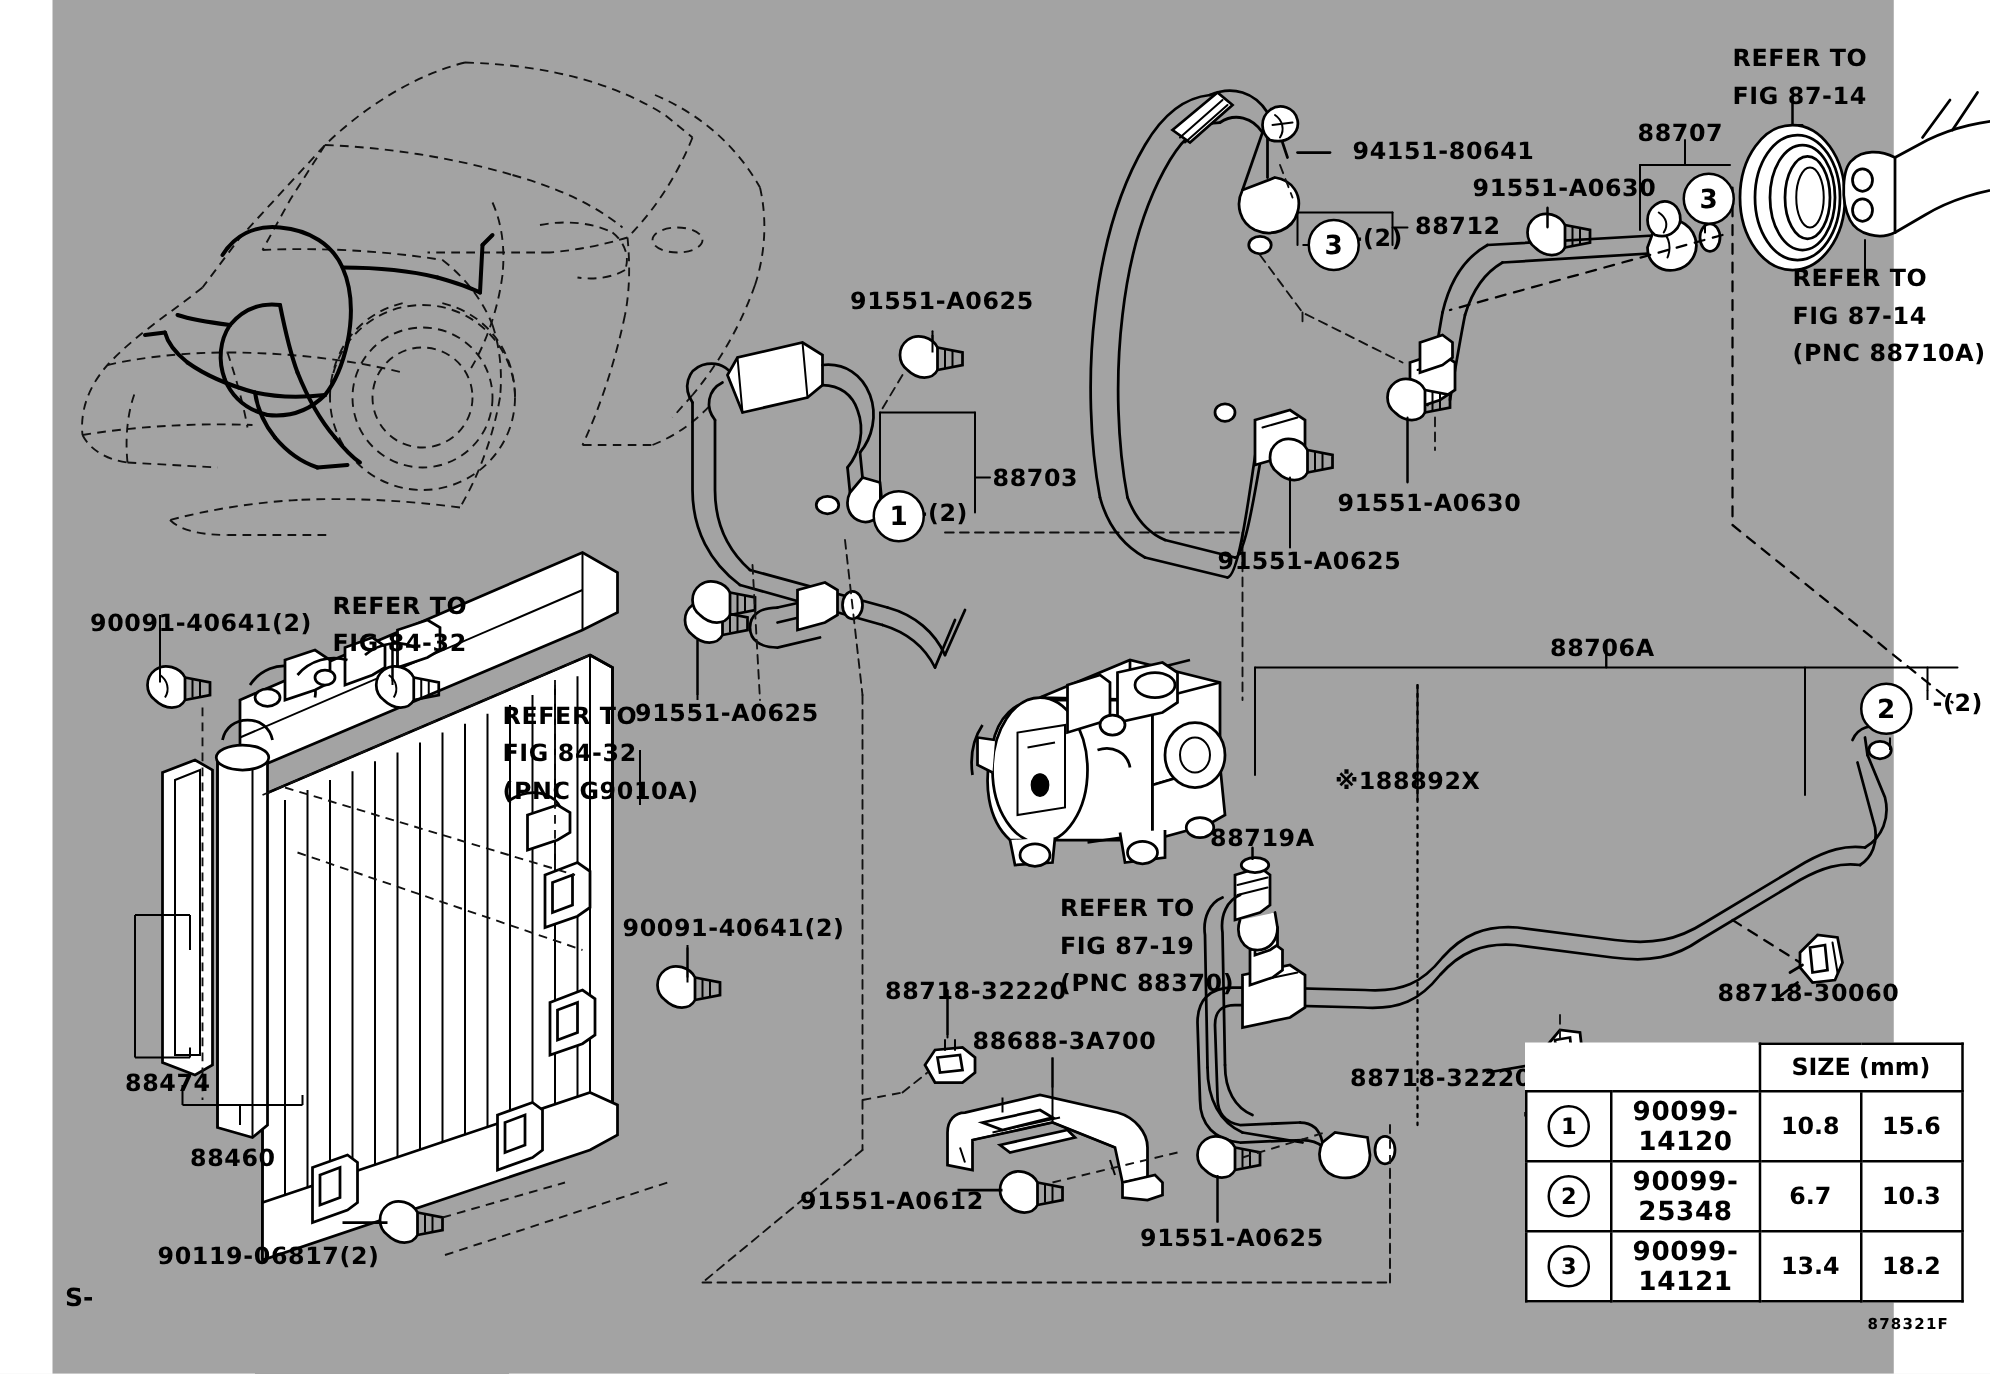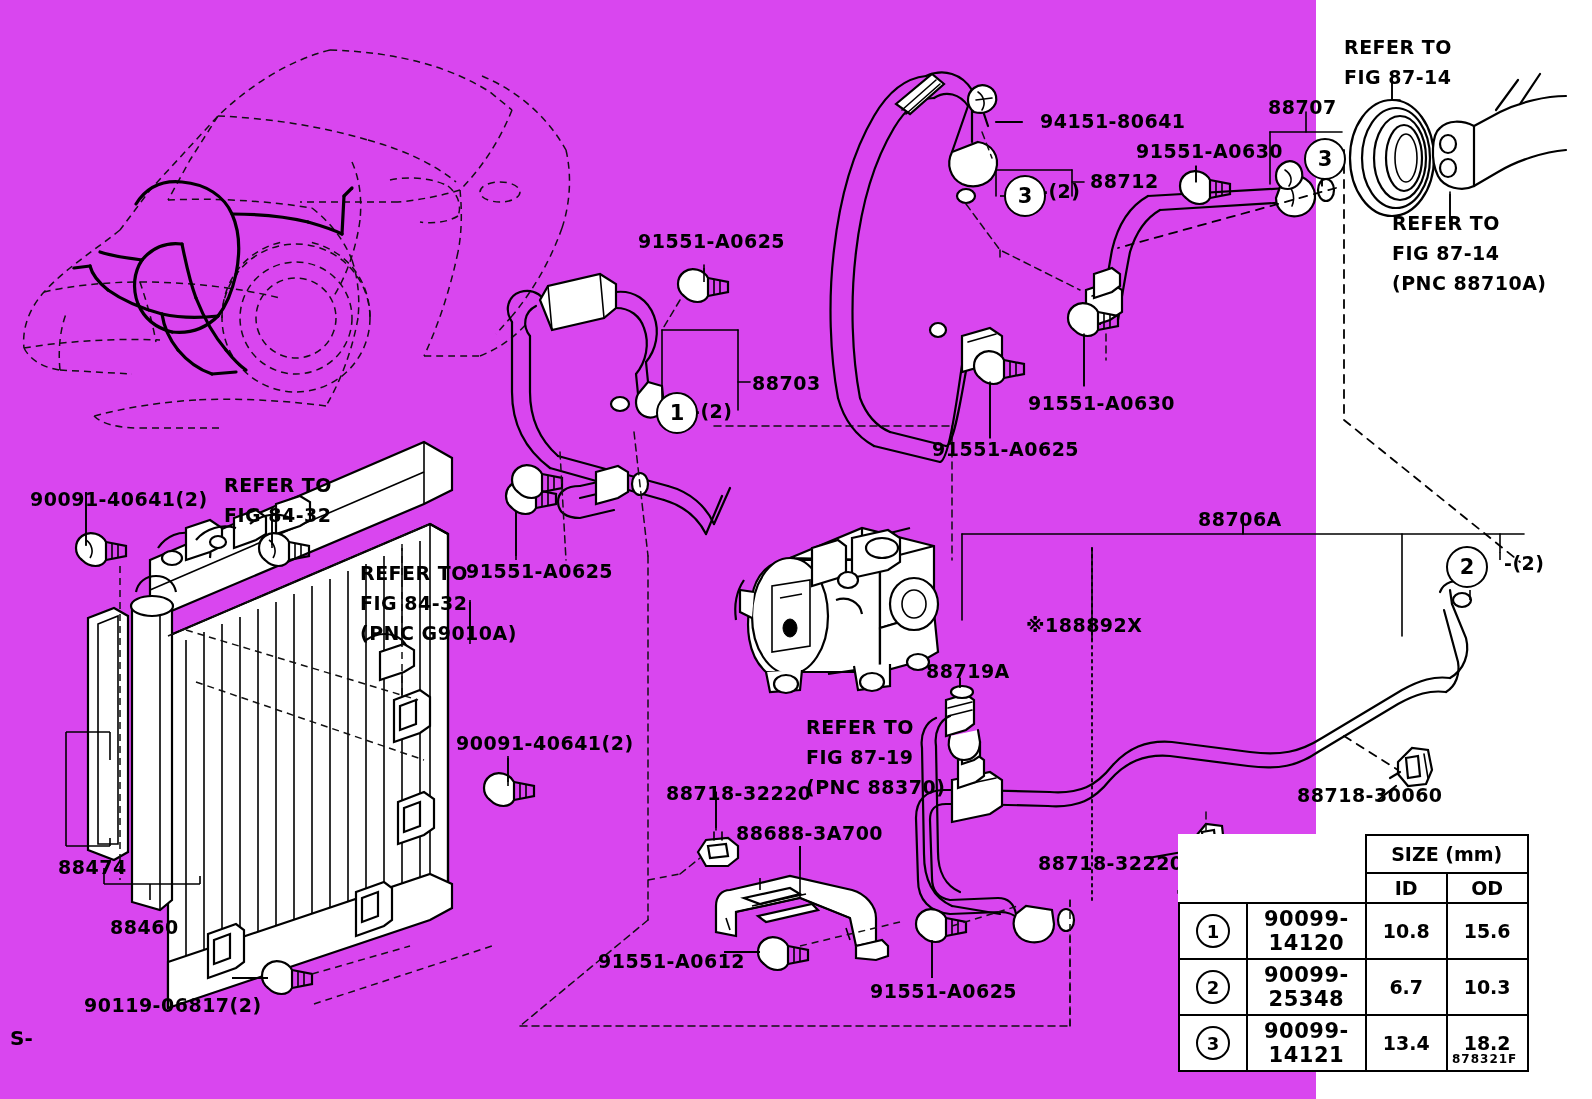--- a/index.html
+++ b/index.html
@@ -1,17 +1,17 @@
 <!DOCTYPE html>
 <html><head>
 <meta charset="utf-8">
 <style>
   html,body{margin:0;padding:0;background:#ffffff;}
   body{width:1592px;height:1099px;overflow:hidden;font-family:"DejaVu Sans",sans-serif;}
-  #sheet{position:relative;width:1316px;height:1099px;background:#d946ef;}
+  #sheet{position:relative;width:1473px;height:1099px;background:#a3a3a3;margin-left:42px;}
   .lbl{position:absolute;font-family:"DejaVu Sans",sans-serif;font-weight:bold;
        font-size:19px;letter-spacing:0.5px;color:#000;white-space:pre;line-height:26px;}
   .lbl.multi{line-height:30px;}
   svg.art{position:absolute;left:0;top:0;width:1592px;height:1099px;pointer-events:none;}
   .ln{stroke:#000;fill:none;}
   .thin{stroke-width:1.6;}
   .med{stroke-width:2.2;}
   .thick{stroke-width:3.2;}
   .dash{stroke-dasharray:8 7;stroke-width:1.8;}
   .dot{stroke-dasharray:2.5 4.5;stroke-width:1.8;}
@@ -679,41 +679,35 @@
 
   <div class="lbl" style="left:1198px;top:506px;">88706A</div>
   <div class="lbl" style="left:1504px;top:550px;">-(2)</div>
   <div class="lbl" style="left:1026px;top:612px;">※188892X</div>
 
   <div class="lbl" style="left:666px;top:780px;">88718-32220</div>
   <div class="lbl" style="left:736px;top:820px;">88688-3A700</div>
   <div class="lbl" style="left:598px;top:948px;">91551-A0612</div>
   <div class="lbl" style="left:870px;top:978px;">91551-A0625</div>
   <div class="lbl" style="left:1038px;top:850px;">88718-32220</div>
-  <div class="lbl" style="left:1297px;top:782px;">88718-30060</div>
+  <div class="lbl" style="left:1332px;top:782px;">88718-30060</div>
 
   <div class="circnum" style="left:1304px;top:138px;">3</div>
   <div class="circnum" style="left:1004px;top:175px;">3</div>
   <div class="circnum" style="left:656px;top:392px;">1</div>
   <div class="circnum" style="left:1446px;top:546px;">2</div>
 
   <div id="note-star">※1 (1004-    )</div>
 
   <table id="sizetable">
     <tbody>
         <tr>
       <td class="idxcol" style="border:none;background:#fff;"></td>
       <td class="pn" style="border:none;background:#fff;"></td>
       <td class="hdr" colspan="2">SIZE (mm)</td>
-    </tr>
-    <tr>
-      <td class="idxcol" style="border:none;background:#fff;"></td>
-      <td class="pn" style="border:none;background:#fff;"></td>
-      <td class="numcol">ID</td>
-      <td class="numcol">OD</td>
     </tr>
     <tr>
       <td class="idxcol"><span class="tcirc">1</span></td>
       <td class="pn">90099-14120</td>
       <td class="numcol">10.8</td>
       <td class="numcol">15.6</td>
     </tr>
     <tr>
       <td class="idxcol"><span class="tcirc">2</span></td>
       <td class="pn">90099-25348</td>

